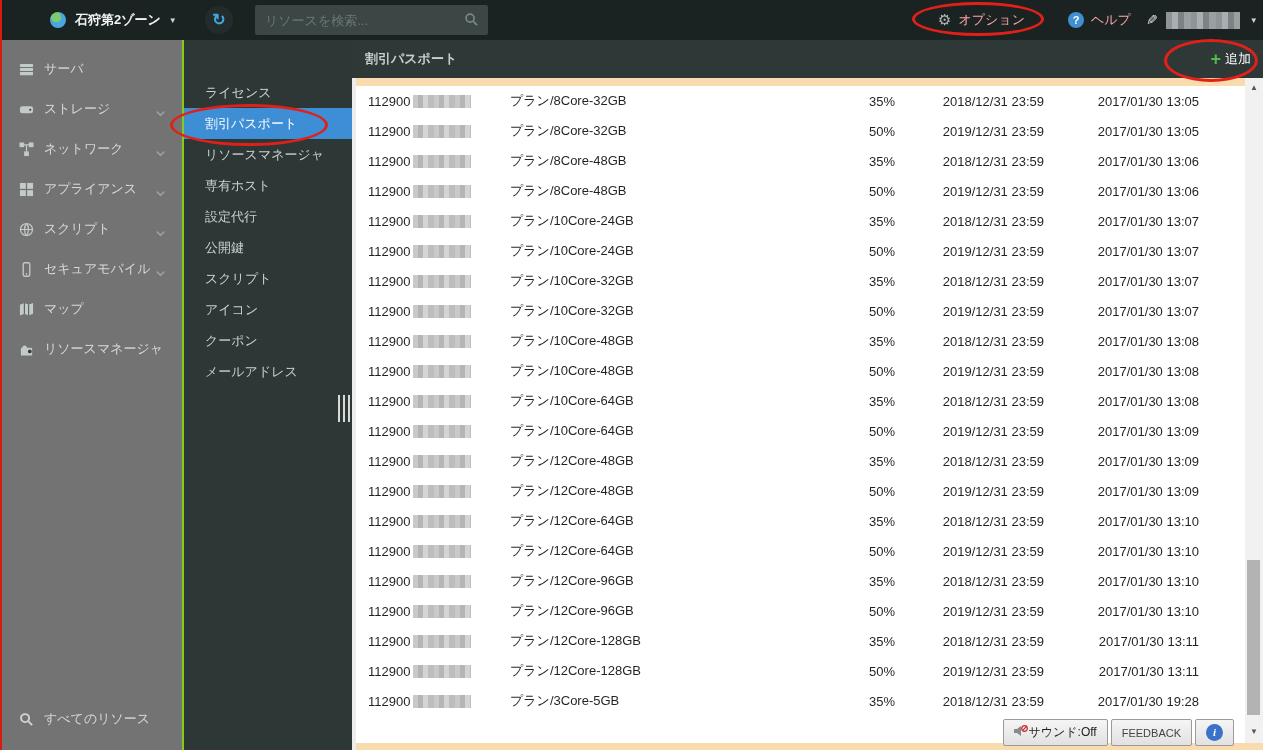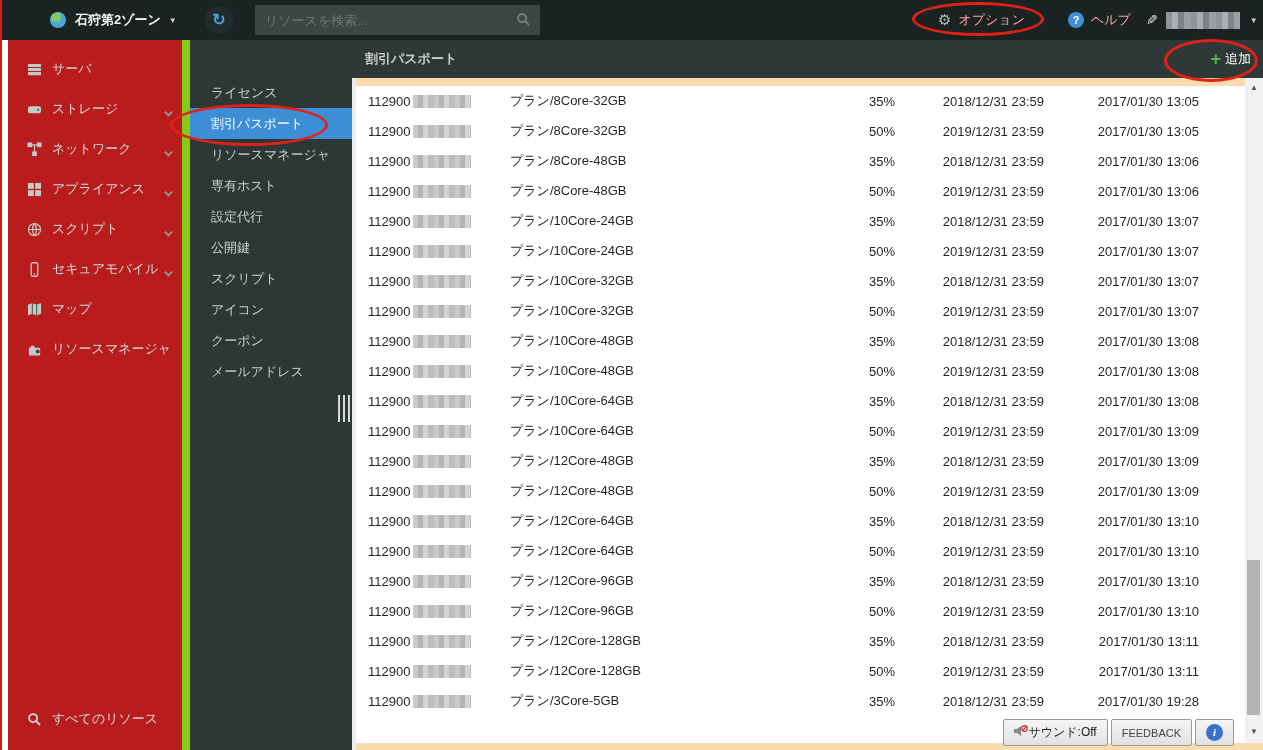--- a/index.html
+++ b/index.html
@@ -19,54 +19,54 @@
 
   
   .topbar { position:absolute; left:0; top:0; width:1263px; height:40px; background:#1a2222; z-index:10;padding-left:20px; }
   .zone-selector { position:absolute; left:50px; top:0; height:40px; display:flex; align-items:center; cursor:pointer; }
   .zone-globe { width:16px; height:16px; border-radius:50%;
     background: radial-gradient(circle at 38% 32%, #7ec86e 0 34%, #49a7dd 35% 100%); }
   .zone-label { margin-left:9px; color:#f2f4f3; font-size:13px; font-weight:bold; }
   .caret { font-size:8px; color:#cfd4d2; margin-left:8px; }
   .refresh-button { position:absolute; left:205px; top:6px; width:28px; height:28px; border:none; border-radius:50%;
     background:#232b2c; color:#3fa8df; font-size:16px; font-weight:bold; line-height:26px; text-align:center; cursor:pointer; }
-  .search-box { position:absolute; left:255px; top:5px; width:285px; height:30px; background:#3c4644; border-radius:2px; }
+  .search-box { position:absolute; left:255px; top:5px; width:233px; height:30px; background:#3c4644; border-radius:2px; }
   .search-box input { position:absolute; left:0; top:0; width:100%; height:100%; background:transparent; border:none;
     color:#cfd6d3; font-size:13px; padding:0 30px 0 10px; outline:none; font-family:inherit; }
   .search-box input::placeholder { color:#6b7875; }
   .search-mag { position:absolute; right:9px; top:7px; }
 
   .topbar-item { position:absolute; top:0; height:40px; display:flex; align-items:center; cursor:pointer; }
   .opt-group  { left:938px; }
   .gear-glyph { color:#b2bab7; font-size:15px; }
   .topbar-label { color:#fca5a5; font-size:13px; margin-left:7px; }
   .help-group { left:1068px; }
   .help-circle { width:16px; height:16px; border-radius:50%; background:#3f8fd2; color:#fff; font-size:11px; font-weight:bold;
     text-align:center; line-height:16px; }
   .account-group { left:1146px; }
   .pencil-glyph { color:#dfe2e0; font-size:14px; transform:scaleX(-1); display:inline-block; }
   .redact { display:inline-block; background:repeating-linear-gradient(90deg,#c9c9c9 0 5px,#b5b5b5 5px 10px,#d4d4d4 10px 15px,#bdbdbd 15px 21px); }
   .redact-account { width:74px; height:17px; margin-left:8px;
     background:repeating-linear-gradient(90deg,#8f9496 0 6px,#a9aeb0 6px 12px,#7d8284 12px 18px,#9a9fa1 18px 25px); }
   .account-caret { margin-left:10px; }
 
   
-  .sidebar1 { position:absolute; left:8px; top:40px; width:182px; height:710px; background:#b91c1c; z-index:5; }
+  .sidebar1 { position:absolute; left:0; top:40px; width:182px; height:710px; background:#737373; z-index:5; }
   .sb1-list { padding-top:9px; }
   .sb1-item { position:relative; height:40px; display:flex; align-items:center; padding-left:18px; cursor:pointer; }
   .sb-icon { width:16px; height:16px; display:inline-flex; align-items:center; justify-content:center; }
   .sb1-label { margin-left:10px; color:#d4dad7; font-size:13px; }
   .sb-chevron { position:absolute; right:16px; top:15px; }
   .all-resources { position:absolute; left:0; bottom:11px; width:182px; height:40px; display:flex; align-items:center;
     padding-left:18px; cursor:pointer; }
   .all-resources .sb1-label { margin-left:10px; }
 
   
   .sidebar2 { position:absolute; left:182px; top:40px; width:170px; height:710px; background:#2c3736;
-    border-left:8px solid #84cc16; z-index:5; }
+    border-left:2px solid #84cc16; z-index:5; }
   .sb2-list { padding-top:37px; }
   .sb2-item { height:31px; line-height:31px; padding-left:21px; color:#c9d0cd; font-size:13px; cursor:pointer; }
   .sb2-item.selected { background:#3e8ed6; color:#ffffff; }
   .grip-handle { position:absolute; right:2px; top:355px; width:12px; height:27px; cursor:col-resize;
     background:repeating-linear-gradient(90deg,#d7dcd9 0 2px,transparent 2px 5px); background-size:14px 100%; }
 
   
   .main-header { position:absolute; left:352px; top:40px; width:911px; height:38px; background:#2d3837; z-index:6; }
   .main-title { position:absolute; left:13px; top:0; line-height:38px; color:#c9cfcc; font-size:13px; font-weight:bold; }
   .add-button { position:absolute; right:12px; top:0; height:38px; display:flex; align-items:center; background:transparent;

